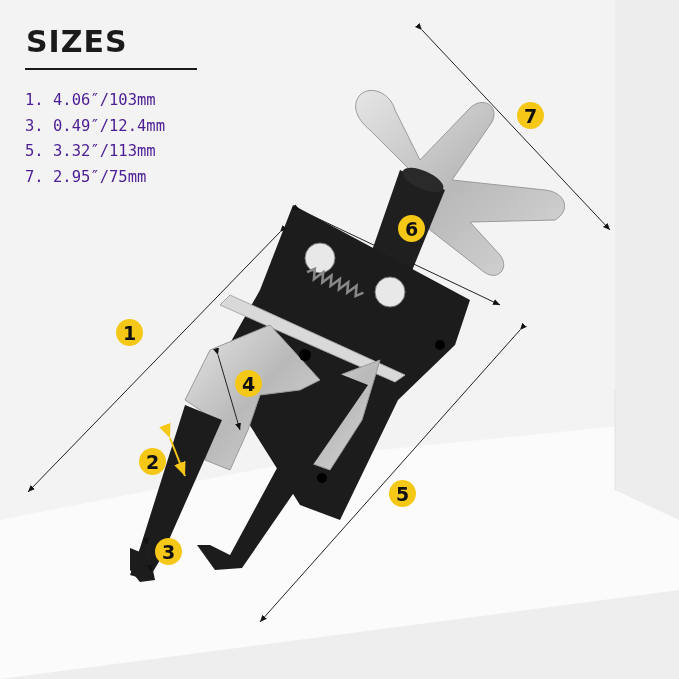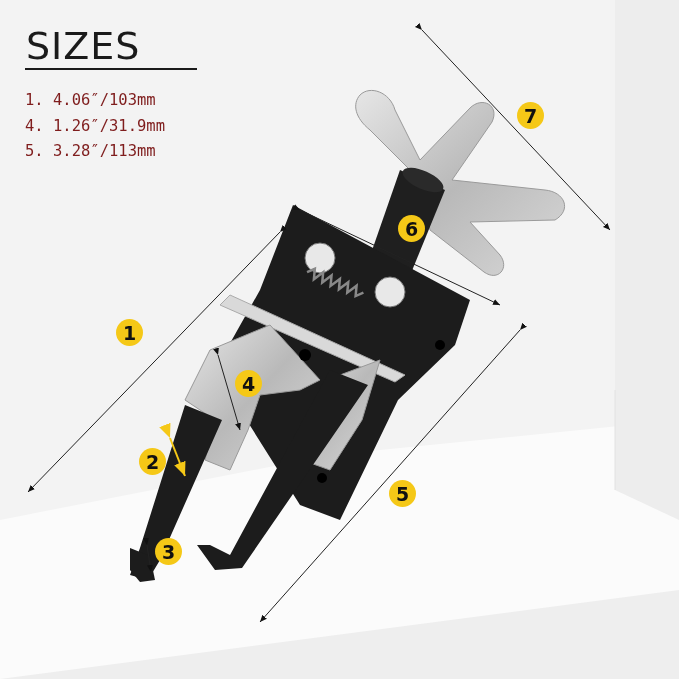--- a/index.html
+++ b/index.html
@@ -1,20 +1,20 @@
 <!DOCTYPE html>
 <html><head>
 <meta charset="utf-8">
 <style>
   html,body{margin:0;padding:0;}
   body{width:679px;height:679px;overflow:hidden;background:#f4f4f4;position:relative;font-family:"DejaVu Sans",sans-serif;}
   .bg{position:absolute;inset:0;}
-  .title{position:absolute;left:26px;top:24px;font-size:38px;color:#1a1a1a;letter-spacing:1px;font-family:"DejaVu Sans",sans-serif;font-weight:normal;}
+  .title{position:absolute;left:26px;top:24px;font-size:30px;color:#1a1a1a;letter-spacing:1px;font-family:"DejaVu Sans",sans-serif;font-weight:bold;}
   .rule{position:absolute;left:25px;top:68px;width:172px;height:2px;background:#1a1a1a;}
-  .list{position:absolute;left:25px;top:88px;font-family:"DejaVu Sans Mono",monospace;font-size:15.5px;line-height:25.6px;color:#7f1d1d;}
+  .list{position:absolute;left:25px;top:88px;font-family:"DejaVu Sans Mono",monospace;font-size:15.5px;line-height:25.6px;color:#4c1d95;}
   .list div{white-space:nowrap;}
   .badge{position:absolute;width:27px;height:27px;border-radius:50%;background:#f5c817;color:#111;font-weight:bold;font-size:19px;display:flex;align-items:center;justify-content:center;font-family:"DejaVu Sans",sans-serif;}
   svg{position:absolute;left:0;top:0;}
 </style>
 </head>
 <body>
 
 <div class="bg">
   <svg width="679" height="679" viewBox="0 0 679 679">
     <polygon points="0,0 679,0 679,679 0,679" fill="#f3f3f3"></polygon>
@@ -23,22 +23,23 @@
     <line x1="615" y1="390" x2="615" y2="490" stroke="#e2e2e2" stroke-width="1"></line>
     <polygon points="0,679 679,590 679,679" fill="#eeeeee"></polygon>
   </svg>
 </div>
 
 <div class="title">SIZES</div>
 <div class="rule"></div>
 
 <div class="list">
   <div><span>1.</span> <span>4.06″/103mm</span></div>
-  <div><span>4.</span> <span>1.26″/31.9mm</span></div>
-  <div><span>5.</span> <span>3.28″/113mm</span></div>
+  <div><span>3.</span> <span>0.49″/12.4mm</span></div>
+  <div><span>5.</span> <span>3.32″/113mm</span></div>
+  <div><span>7.</span> <span>2.95″/75mm</span></div>
 </div>
 
 <svg width="679" height="679" viewBox="0 0 679 679">
   <defs>
     <marker id="ah" markerWidth="8" markerHeight="8" refX="7" refY="4" orient="auto">
       <path d="M0,1 L7,4 L0,7 Z" fill="#111"></path>
     </marker>
     <marker id="ahy" markerWidth="8" markerHeight="8" refX="7" refY="4" orient="auto">
       <path d="M0,1 L7,4 L0,7 Z" fill="#f5c817"></path>
     </marker>

